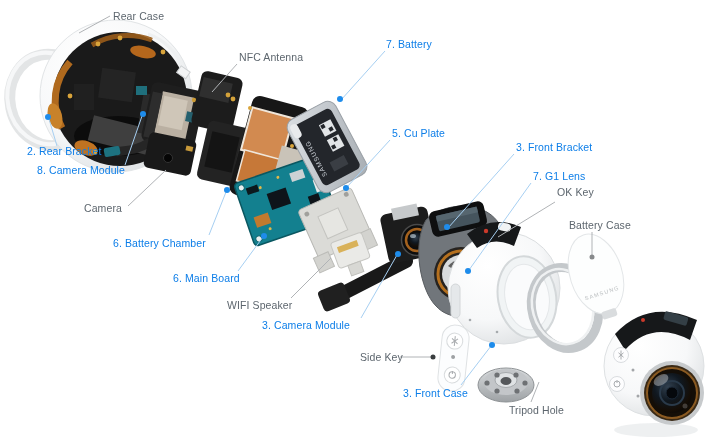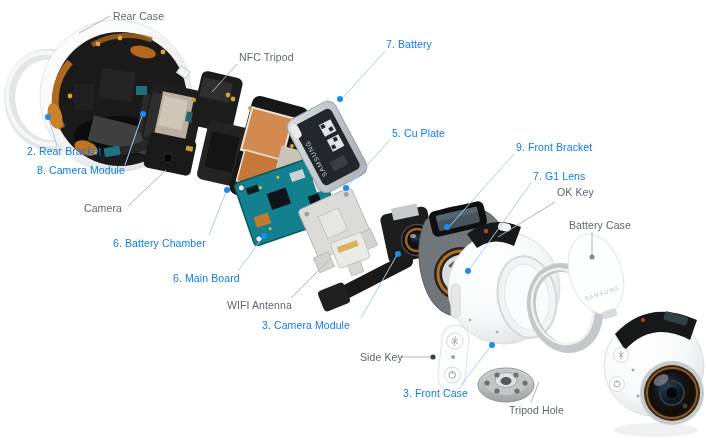--- a/index.html
+++ b/index.html
@@ -308,31 +308,31 @@
           <circle cx="264" cy="236" r="3"></circle>
       <circle cx="398" cy="254" r="3"></circle>
           <circle cx="492" cy="345" r="3"></circle>
     </g>
     <circle cx="592" cy="257" r="2.5" fill="#87898b"></circle>
     <circle cx="433" cy="357" r="2.5" fill="#3a3d3f"></circle>
   </g>
 </svg>
 
 <div class="label gray" style="left:113px;top:10px">Rear Case</div>
-<div class="label gray" style="left:239px;top:51px">NFC Tripod</div>
+<div class="label gray" style="left:239px;top:51px">NFC Antenna</div>
 <div class="label blue" style="left:386px;top:38px">7. Battery</div>
 <div class="label blue" style="left:392px;top:127px">5. Cu Plate</div>
-<div class="label blue" style="left:516px;top:141px">9. Front Bracket</div>
+<div class="label blue" style="left:516px;top:141px">3. Front Bracket</div>
 <div class="label blue" style="left:533px;top:170px">7. G1 Lens</div>
 <div class="label gray" style="left:557px;top:186px">OK Key</div>
 <div class="label gray" style="left:569px;top:219px">Battery Case</div>
 <div class="label blue" style="left:27px;top:145px">2. Rear Bracket</div>
 <div class="label blue" style="left:37px;top:164px">8. Camera Module</div>
 <div class="label gray" style="left:84px;top:202px">Camera</div>
 <div class="label blue" style="left:113px;top:237px">6. Battery Chamber</div>
 <div class="label blue" style="left:173px;top:272px">6. Main Board</div>
-<div class="label gray" style="left:227px;top:299px">WIFI Antenna</div>
+<div class="label gray" style="left:227px;top:299px">WIFI Speaker</div>
 <div class="label blue" style="left:262px;top:319px">3. Camera Module</div>
 <div class="label gray" style="left:360px;top:351px">Side Key</div>
 <div class="label blue" style="left:403px;top:387px">3. Front Case</div>
 <div class="label gray" style="left:509px;top:404px">Tripod Hole</div>
 
 </div>
 
 </body></html>

